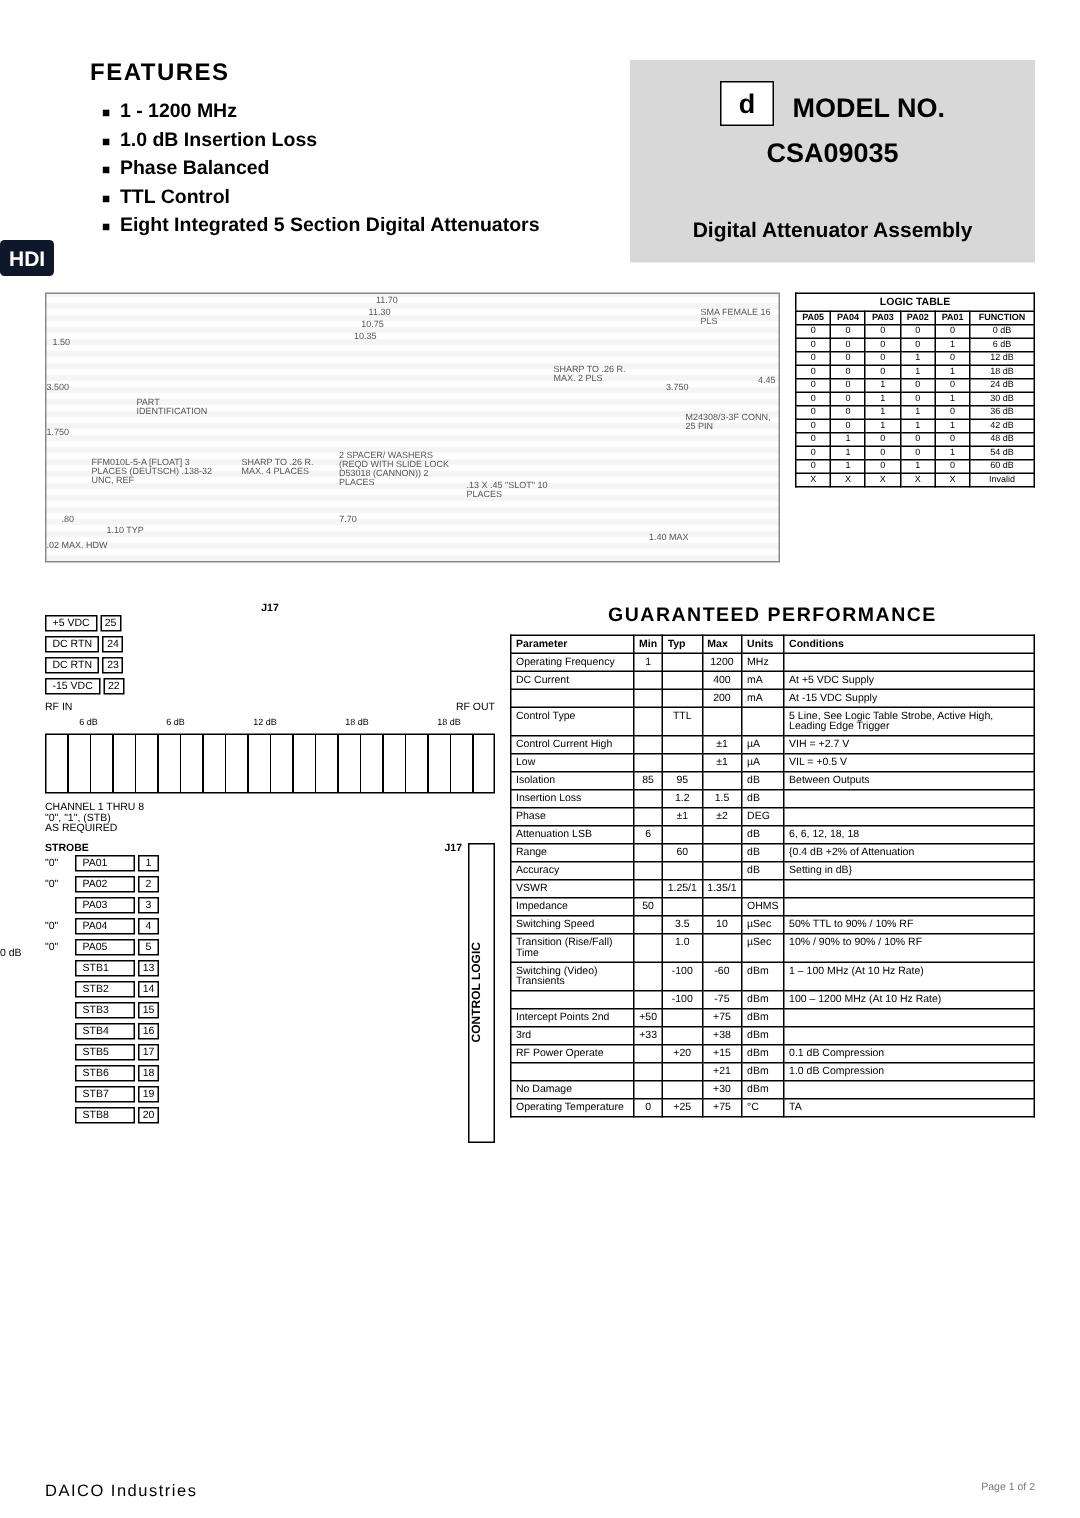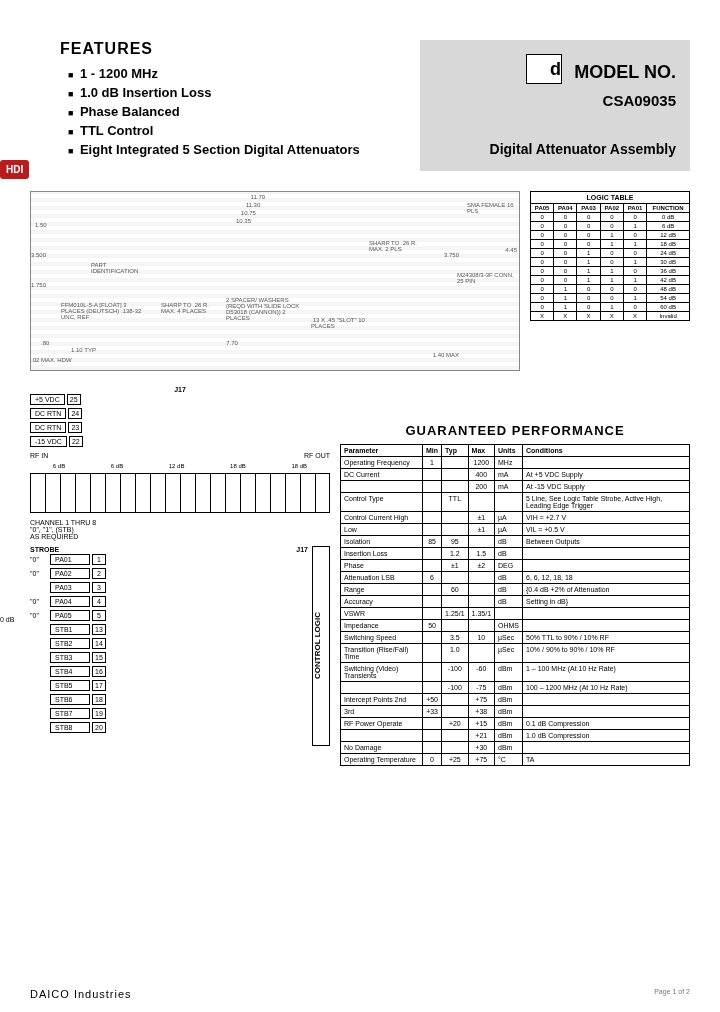--- a/index.html
+++ b/index.html
@@ -1,37 +1,37 @@
 <!DOCTYPE html>
 <html><head>
 <meta charset="utf-8">
 <style>
   * { box-sizing: border-box; margin: 0; padding: 0; }
   body { width: 720px; height: 1012px; font-family: Arial, Helvetica, sans-serif; background: #fff; position: relative; color: #000; }
   .page { padding: 40px 30px 20px 30px; position: relative; }
-  .hdi-tag { position: absolute; left: 0; top: 160px; background: #b91c1c; color: #fff; font-size: 10px; font-weight: bold; padding: 4px 6px; border-radius: 3px; }
+  .hdi-tag { position: absolute; left: 0; top: 160px; background: #0f172a; color: #fff; font-size: 14px; font-weight: bold; padding: 4px 6px; border-radius: 3px; }
   .top { display: flex; gap: 8px; }
   .features { flex: 1; padding-left: 30px; }
   .features h2 { font-size: 16px; font-weight: bold; margin-bottom: 8px; letter-spacing: 1px; }
   .features ul { list-style: none; padding-left: 8px; }
   .features li { font-size: 13px; font-weight: bold; margin-bottom: 4px; }
   .features li::before { content: "■ "; font-size: 9px; vertical-align: middle; margin-right: 4px; }
-  .model-box { width: 270px; background: #d8d8d8; padding: 14px; text-align: right; }
+  .model-box { width: 270px; background: #d8d8d8; padding: 14px; text-align: center; }
   .model-box .logo { display: inline-block; width: 36px; height: 30px; background: #fff; border: 1px solid #000; font-weight: bold; font-size: 18px; line-height: 28px; margin-bottom: 6px; vertical-align: middle; }
   .model-box .mn { font-size: 18px; font-weight: bold; display: inline-block; vertical-align: middle; margin-left: 8px; }
-  .model-box .mnum { font-size: 15px; font-weight: bold; margin-top: 2px; }
+  .model-box .mnum { font-size: 18px; font-weight: bold; margin-top: 2px; }
   .model-box .mdesc { font-size: 14px; font-weight: bold; margin-top: 32px; }
   .diagram-area { margin-top: 20px; display: flex; gap: 10px; }
   .mech-drawing { flex: 1; height: 180px; border: 1px solid #888; background: repeating-linear-gradient(0deg,#f5f5f5,#f5f5f5 4px,#fff 4px,#fff 8px); position: relative; font-size: 6px; color: #555; padding: 4px; overflow: hidden; }
   .mech-drawing .dim { position: absolute; }
   .logic-table { width: 160px; }
   .logic-table table { border-collapse: collapse; width: 100%; font-size: 6px; }
   .logic-table th, .logic-table td { border: 1px solid #000; padding: 1px 2px; text-align: center; }
   .logic-table caption { font-size: 7px; font-weight: bold; border: 1px solid #000; border-bottom: none; padding: 2px; }
-  .mid-row { display: flex; margin-top: 15px; gap: 10px; align-items: flex-end; }
+  .mid-row { display: flex; margin-top: 27px; gap: 10px; }
   .schematic { width: 300px; height: 380px; font-size: 7px; position: relative; }
   .connector-box { border: 1px solid #000; display: inline-block; padding: 1px 4px; margin: 1px 0; font-size: 7px; }
   .pin-num { display: inline-block; width: 14px; text-align: center; border: 1px solid #000; font-size: 7px; padding: 1px 0; }
   .control-logic { border: 1px solid #000; width: 18px; height: 200px; writing-mode: vertical-rl; text-align: center; font-size: 8px; font-weight: bold; transform: rotate(180deg); display: inline-block; vertical-align: top; }
   .perf { flex: 1; }
   .perf h3 { font-size: 13px; font-weight: bold; margin-bottom: 6px; text-align: center; letter-spacing: 1px; }
   .perf table { border-collapse: collapse; width: 100%; font-size: 7px; }
   .perf th, .perf td { border: 1px solid #000; padding: 2px 3px; text-align: left; vertical-align: top; }
   .perf th { font-weight: bold; }
   .perf td.c { text-align: center; }

